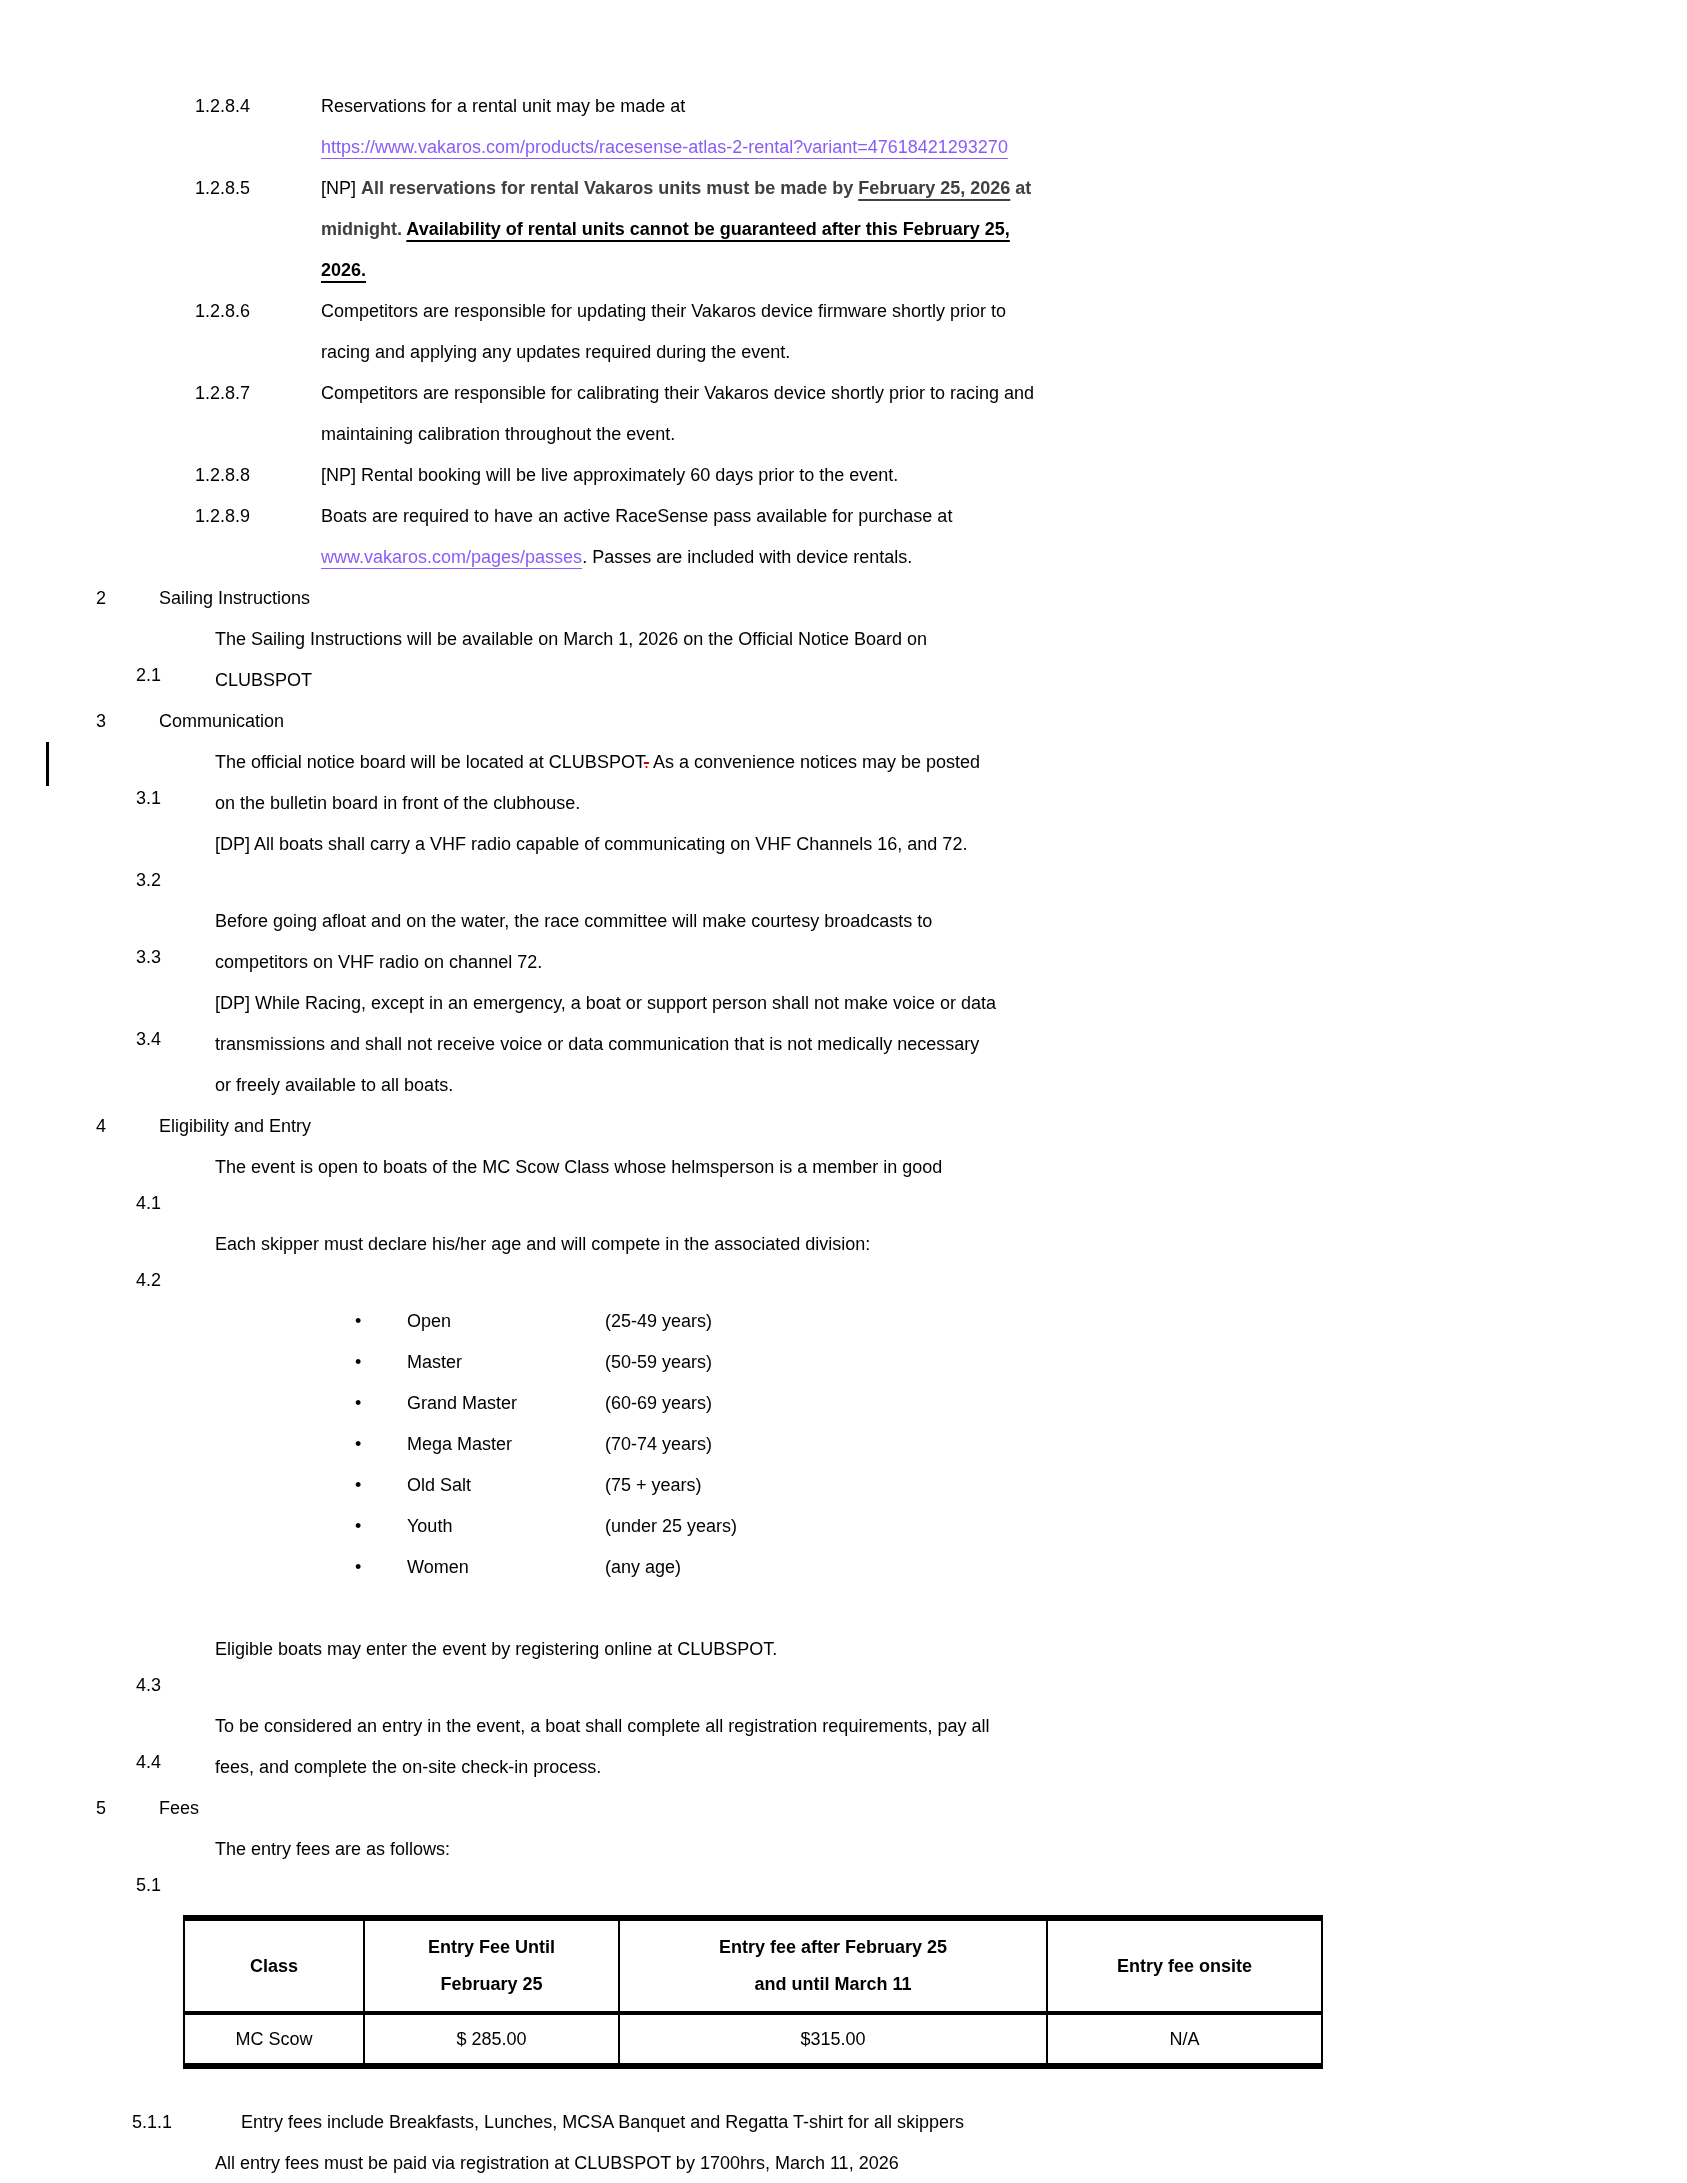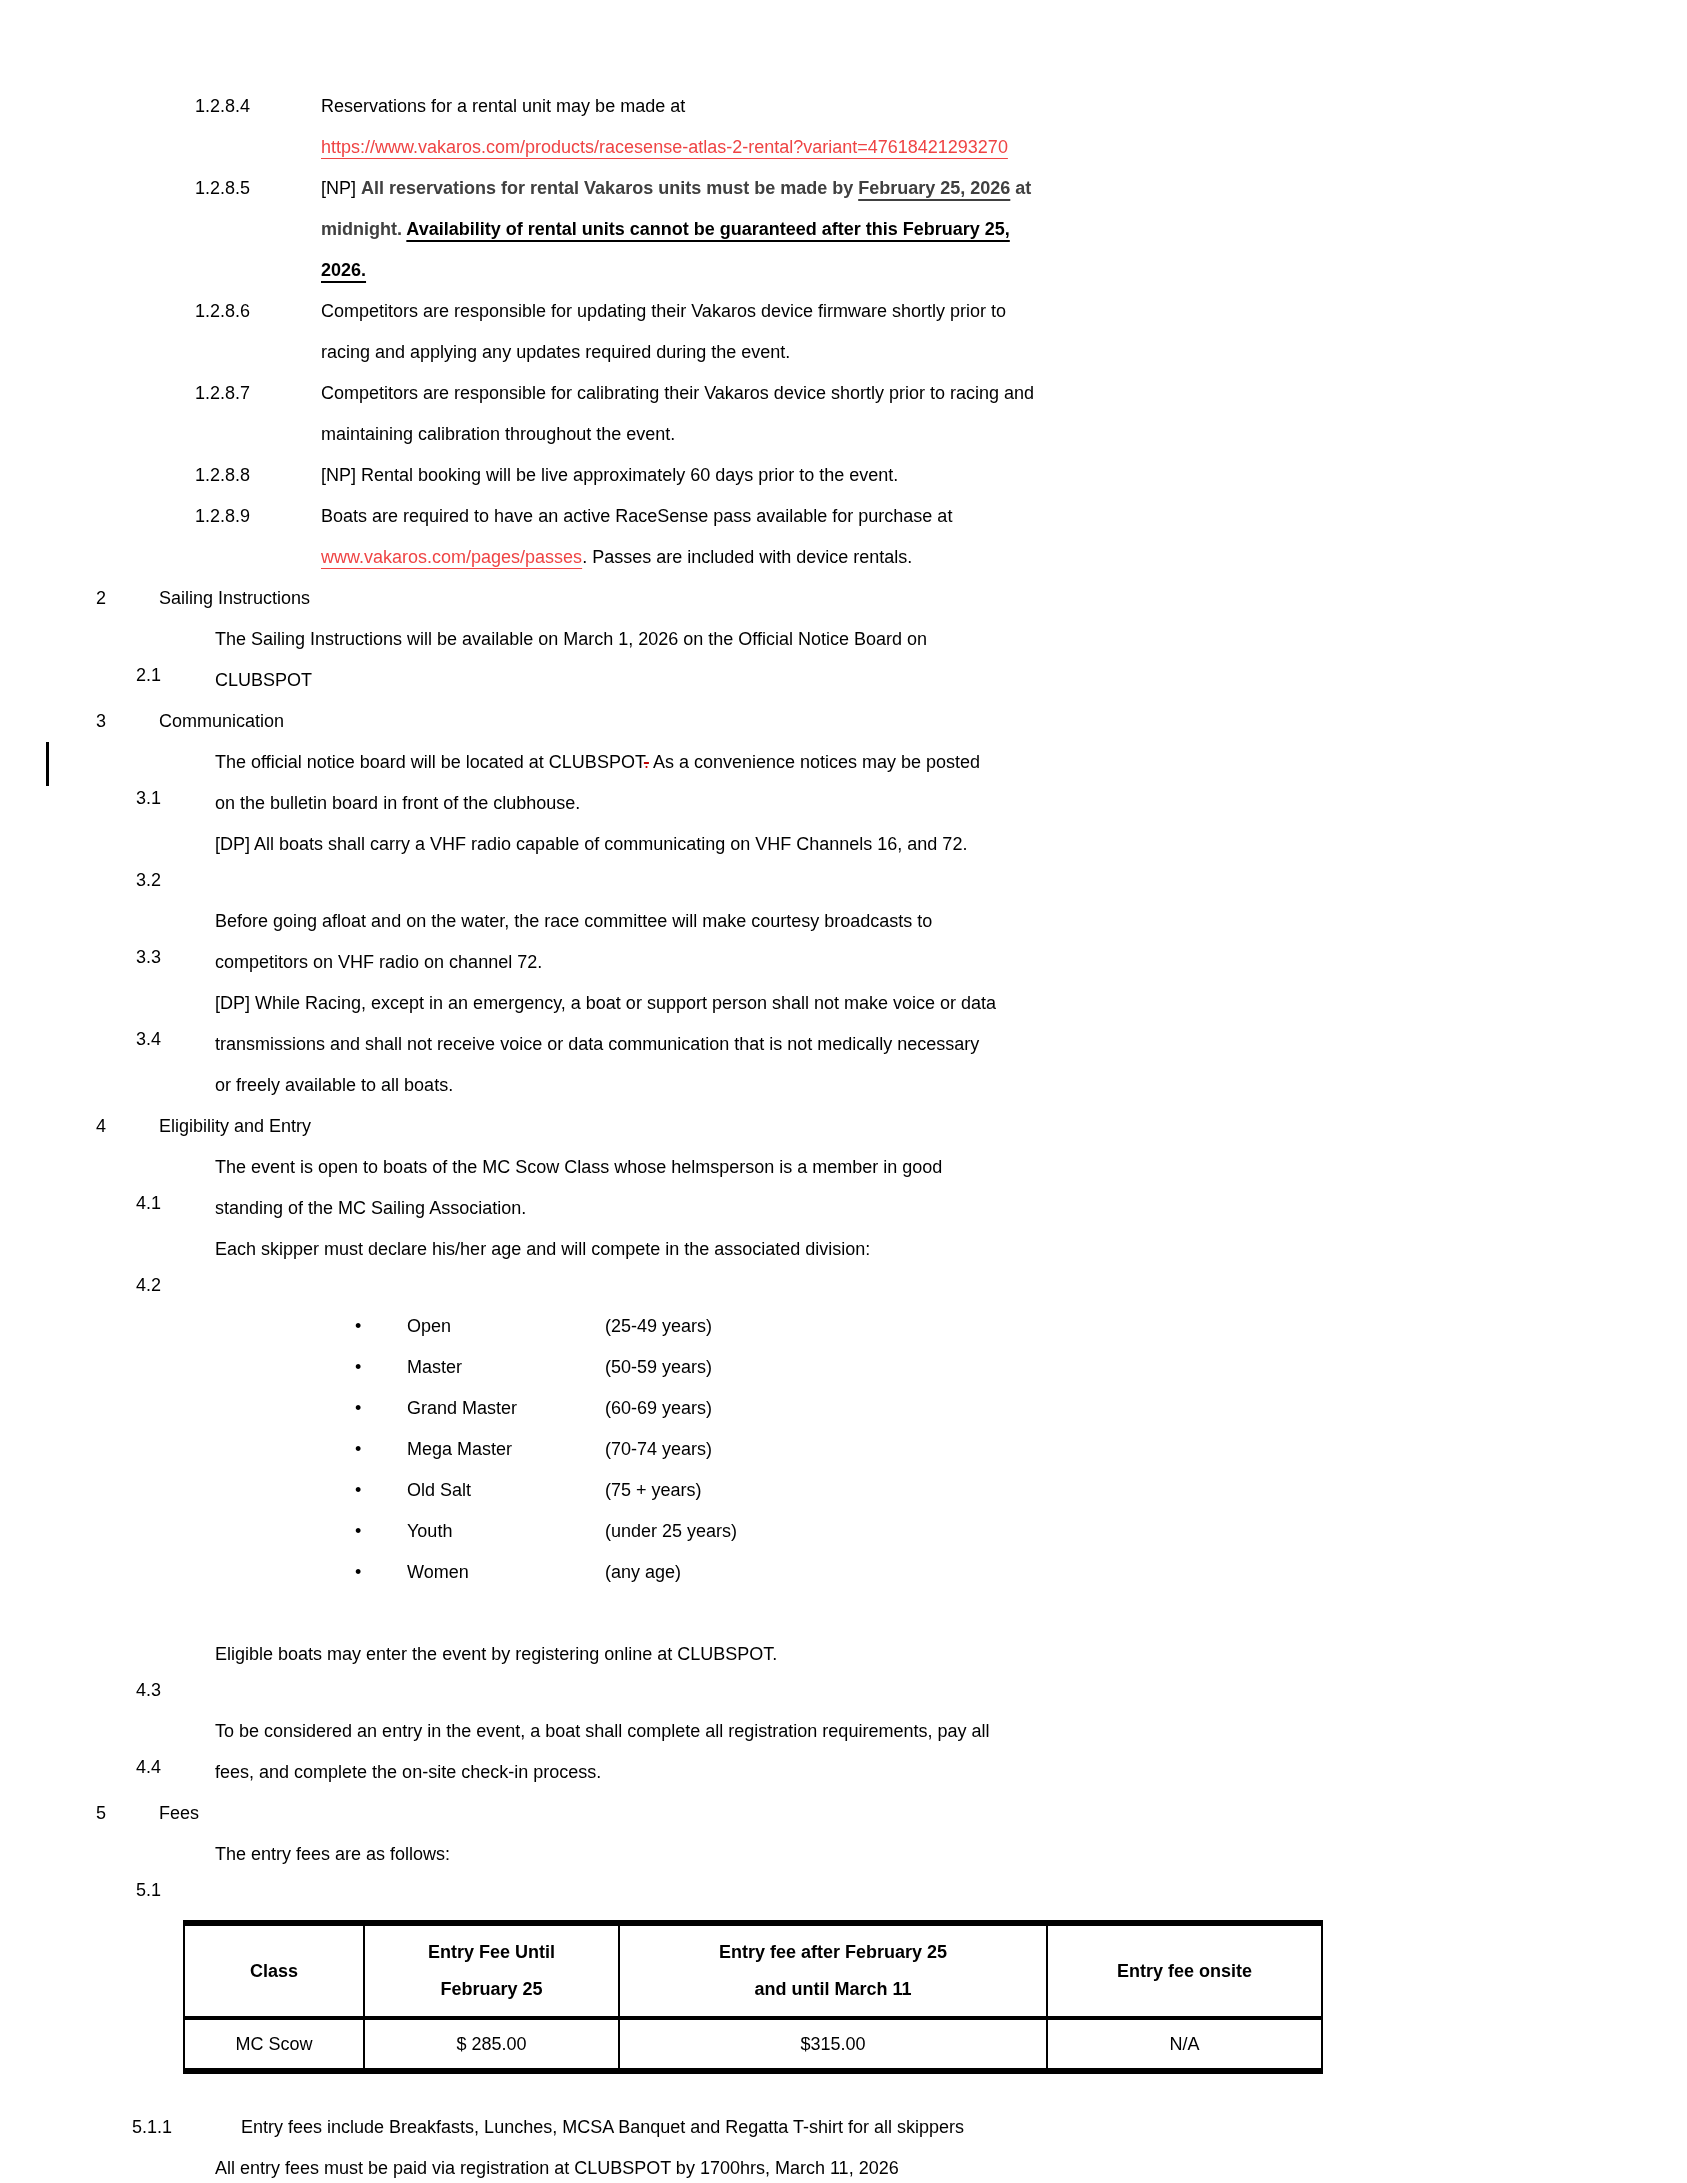--- a/index.html
+++ b/index.html
@@ -15,21 +15,21 @@
   .txt{flex:1 1 auto;}
   .line{white-space:normal;}
   .bullets{margin-left:259px;}
   .brow{display:flex;}
   .bdot{width:52px;flex:0 0 auto;}
   .blabel{min-width:198px;flex:0 0 auto;}
   .blank{height:41px;}
   .red{color:#404040;font-weight:700;}
   .redu{text-decoration:underline;text-decoration-thickness:2px;text-underline-offset:4.6px;}
   .bu{font-weight:700;text-decoration:underline;text-decoration-thickness:2px;text-underline-offset:4.6px;}
-  .link{color:#ef4444;text-decoration:underline;text-decoration-thickness:1.3px;text-underline-offset:4.6px;cursor:pointer;}
+  .link{color:#8b5cf6;text-decoration:underline;text-decoration-thickness:1.3px;text-underline-offset:4.6px;cursor:pointer;}
   .del{color:#c00000;text-decoration:line-through;text-decoration-thickness:2px;}
   .changebar{position:absolute;left:46px;top:742px;width:2.6px;height:44px;background:#000;}
   table.fees{border-collapse:collapse;table-layout:fixed;width:1137px;margin:9.3px 0 33px 87px;
              border-top:6.6px solid #000;border-bottom:6.6px solid #000;text-align:center;}
   .fees th,.fees td{border-left:2px solid #000;border-right:2px solid #000;overflow:hidden;}
   .fees thead th{font-weight:700;line-height:37px;padding:8px 5.3px;vertical-align:middle;border-bottom:4px solid #000;}
   .fees tbody td{line-height:37px;padding:5.3px 5.3px;vertical-align:middle;}
 </style>
 </head>
 <body>
@@ -132,21 +132,20 @@
     </div>
 
     <div class="row l1">
       <span class="num">4</span>
       <div class="txt">Eligibility and Entry</div>
     </div>
     <div class="row l2">
       <span class="num">4.1</span>
       <div class="txt">
         <div class="line">The event is open to boats of the MC Scow Class whose helmsperson is a member in good</div>
-        <div class="line">standing of the MC Sailing Association.</div>
       </div>
     </div>
     <div class="row l2">
       <span class="num">4.2</span>
       <div class="txt">
         <div class="line">Each skipper must declare his/her age and will compete in the associated division:</div>
       </div>
     </div>
 
     <div class="bullets">

